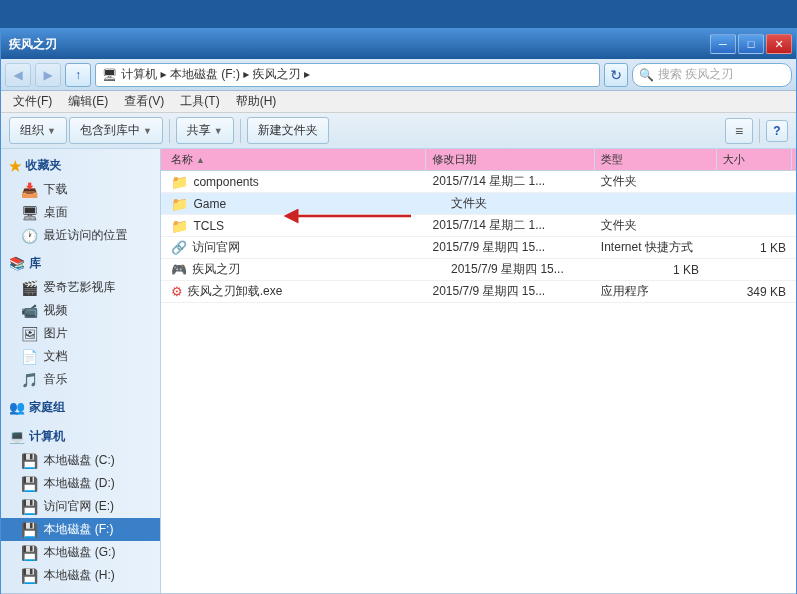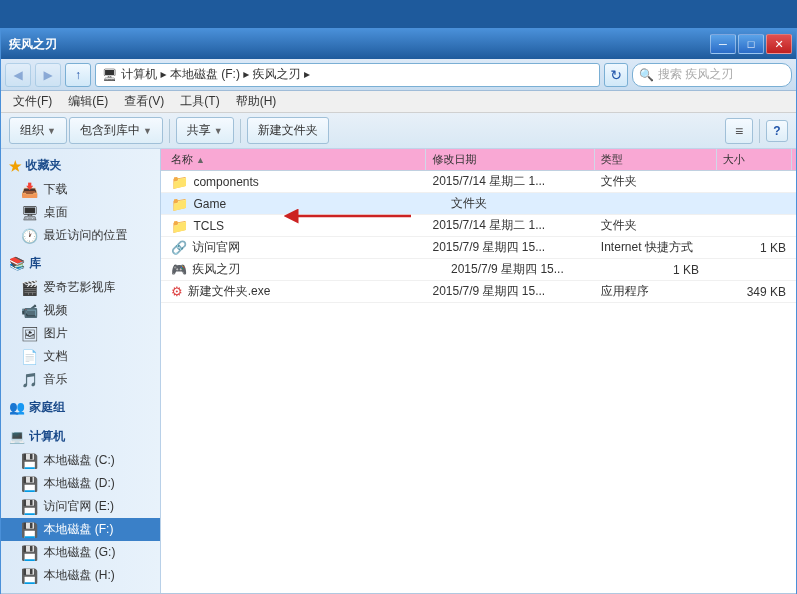--- a/index.html
+++ b/index.html
@@ -592,21 +592,21 @@
               <span class="file-icon shortcut-icon">🎮</span>
               <span>疾风之刃</span>
             </div>
             <div class="file-cell cell-date">2015/7/9 星期四 15...</div>
             <div class="file-cell cell-size">1 KB</div>
           </div>
 
           <div class="file-row">
             <div class="file-cell cell-name">
               <span class="file-icon exe-icon">⚙</span>
-              <span>新建文件夹.exe</span>
+              <span>疾风之刃卸载.exe</span>
             </div>
             <div class="file-cell cell-date">2015/7/9 星期四 15...</div>
             <div class="file-cell cell-type">应用程序</div>
             <div class="file-cell cell-size">349 KB</div>
           </div>
         </div>
       </div>
     </div>
   </div>
 

